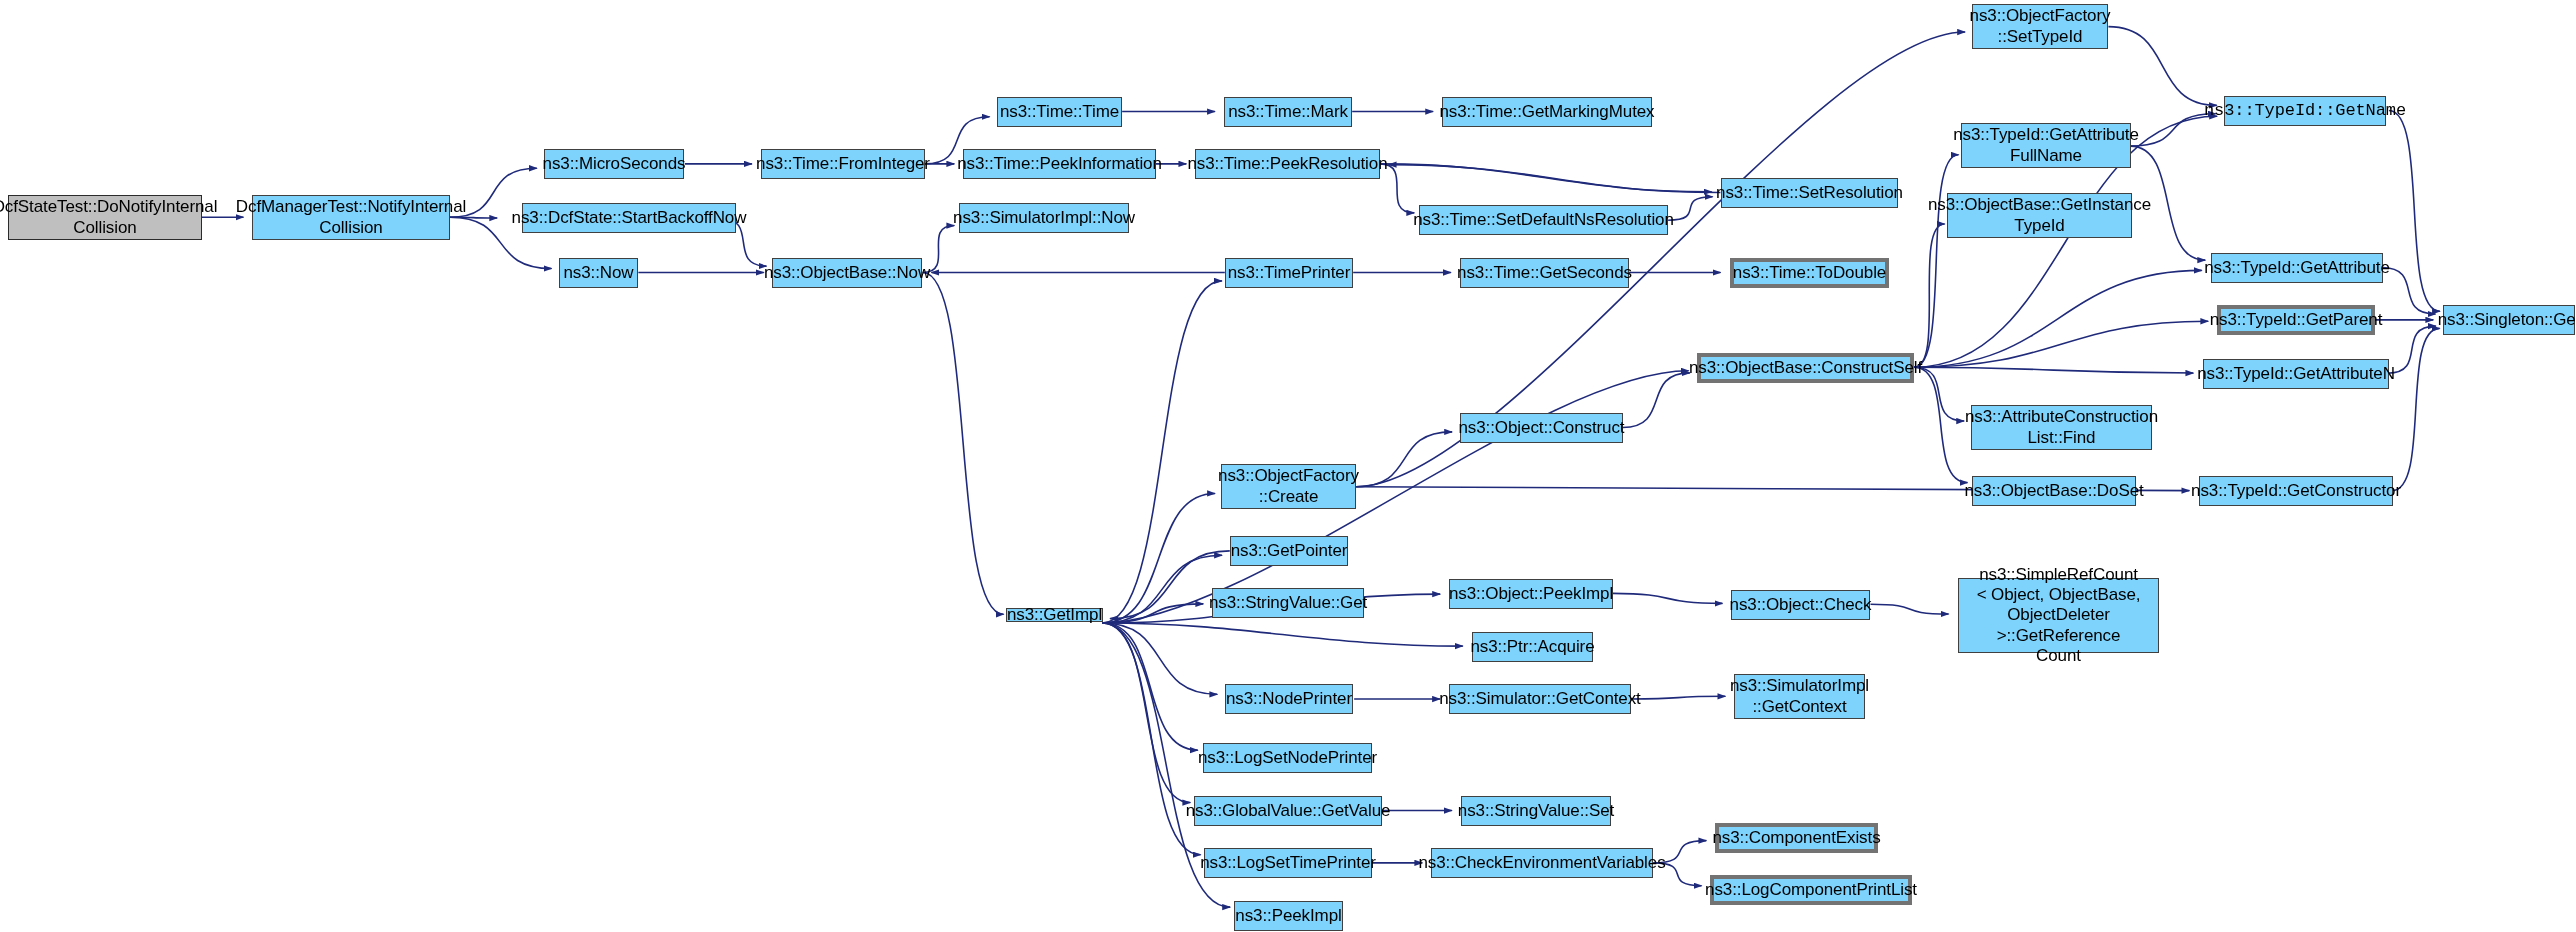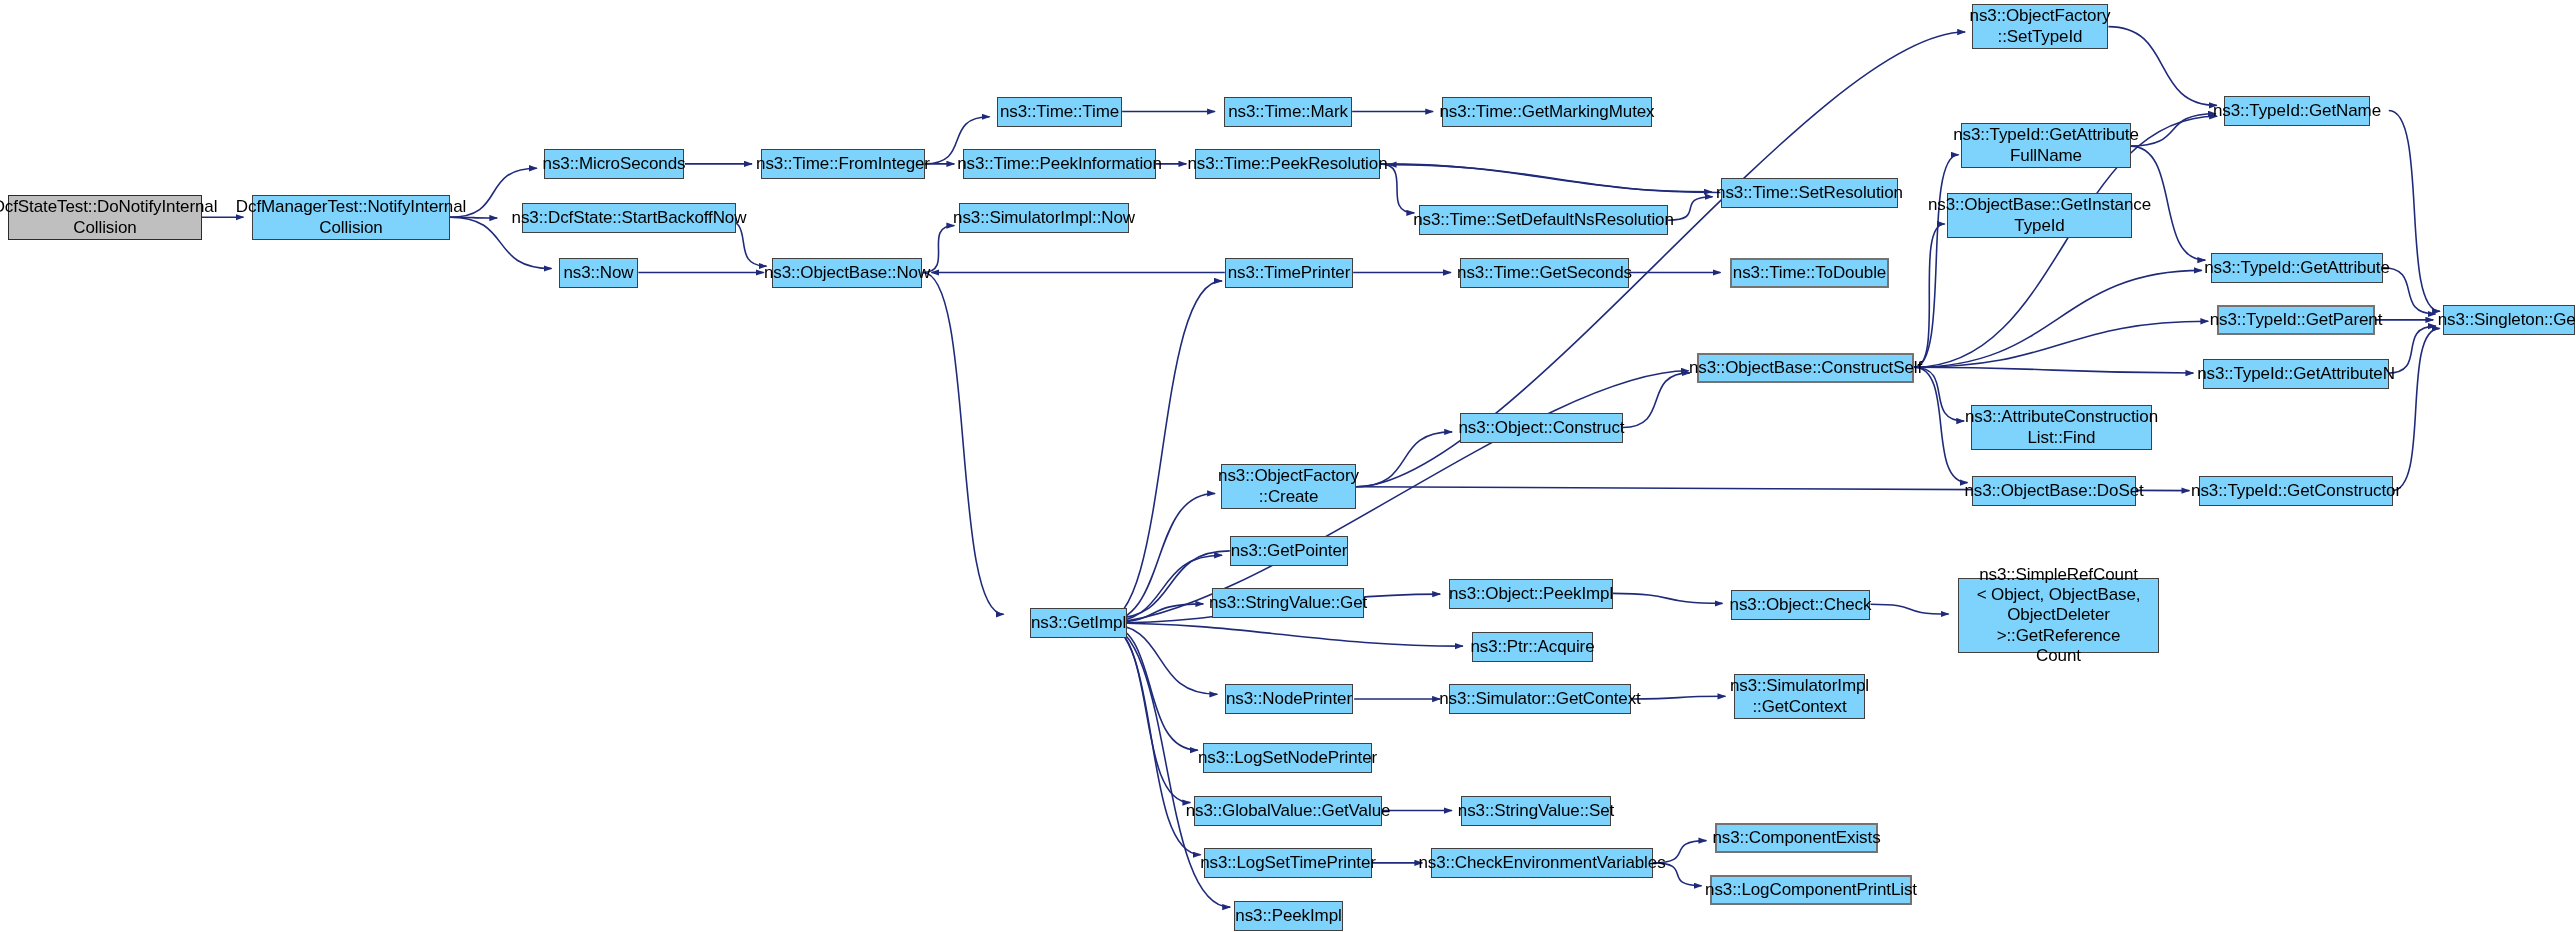--- a/index.html
+++ b/index.html
@@ -38,21 +38,21 @@
     letter-spacing: -0.1px;
     white-space: pre-line;
     padding: 0 4px;
     z-index: 2;
   }
   .node.root {
     background: #bfbfbf;
     border: 1px solid #2b2b2b;
   }
   .node.red {
-    border: 2px solid #737373;
+    border: 4px solid #737373;
   }
 </style>
 </head>
 <body>
 
 <div id="canvas">
   <svg id="edges" viewBox="0 0 2608 944">
     <defs>
       <marker id="arrow" markerWidth="9" markerHeight="9" refX="8" refY="3.2" orient="auto" markerUnits="userSpaceOnUse">
         <path d="M0,0 L9,3.2 L0,6.4 z" fill="#1f2a7a"></path>
@@ -143,21 +143,21 @@
       <div class="node" style="left: 772px; top: 258px; width: 150px; height: 30px;">ns3::ObjectBase::Now</div>
       <div class="node" style="left: 1225px; top: 258px; width: 128px; height: 30px;">ns3::TimePrinter</div>
       <div class="node" style="left: 1460px; top: 258px; width: 169px; height: 30px;">ns3::Time::GetSeconds</div>
       <div class="node red" style="left: 1730px; top: 258px; width: 159px; height: 30px;">ns3::Time::ToDouble</div>
       <div class="node red" style="left: 1697px; top: 353px; width: 217px; height: 30px;">ns3::ObjectBase::ConstructSelf</div>
       <div class="node" style="left: 1460px; top: 413px; width: 163px; height: 30px;">ns3::Object::Construct</div>
       <div class="node" style="left: 1221px; top: 464px; width: 135px; height: 45px;">ns3::ObjectFactory
 ::Create</div>
       <div class="node" style="left: 1230px; top: 536px; width: 118px; height: 30px;">ns3::GetPointer</div>
       <div class="node" style="left: 1212px; top: 588px; width: 152px; height: 30px;">ns3::StringValue::Get</div>
-      <div class="node" style="left: 1006px; top: 608px; width: 97px; height: 30px; margin-left: 24px;">ns3::GetImpl</div>
+      <div class="node" style="left: 1006px; top: 608px; width: 97px; height: 14px;">ns3::GetImpl</div>
       <div class="node" style="left: 1449px; top: 579px; width: 164px; height: 30px;">ns3::Object::PeekImpl</div>
       <div class="node" style="left: 1472px; top: 632px; width: 121px; height: 30px;">ns3::Ptr::Acquire</div>
       <div class="node" style="left: 1731px; top: 590px; width: 139px; height: 30px;">ns3::Object::Check</div>
       <div class="node" style="left: 1958px; top: 578px; width: 201px; height: 75px;">ns3::SimpleRefCount
 &lt; Object, ObjectBase,
 ObjectDeleter &gt;::GetReference
 Count</div>
       <div class="node" style="left: 1225px; top: 684px; width: 128px; height: 30px;">ns3::NodePrinter</div>
       <div class="node" style="left: 1449px; top: 684px; width: 182px; height: 30px;">ns3::Simulator::GetContext</div>
       <div class="node" style="left: 1734px; top: 674px; width: 131px; height: 45px;">ns3::SimulatorImpl
@@ -169,21 +169,21 @@
       <div class="node" style="left: 1431px; top: 848px; width: 222px; height: 30px;">ns3::CheckEnvironmentVariables</div>
       <div class="node red" style="left: 1715px; top: 823px; width: 163px; height: 30px;">ns3::ComponentExists</div>
       <div class="node red" style="left: 1710px; top: 875px; width: 202px; height: 30px;">ns3::LogComponentPrintList</div>
       <div class="node" style="left: 1234px; top: 901px; width: 109px; height: 30px;">ns3::PeekImpl</div>
       <div class="node" style="left: 1972px; top: 4px; width: 136px; height: 45px;">ns3::ObjectFactory
 ::SetTypeId</div>
       <div class="node" style="left: 1961px; top: 123px; width: 170px; height: 45px;">ns3::TypeId::GetAttribute
 FullName</div>
       <div class="node" style="left: 1947px; top: 193px; width: 185px; height: 45px;">ns3::ObjectBase::GetInstance
 TypeId</div>
-      <div class="node" style="left: 2224px; top: 96px; width: 146px; height: 30px;">ns3::TypeId::GetName</div>
+      <div class="node" style="left: 2224px; top: 96px; width: 162px; height: 30px; font-family: Liberation Mono, monospace;">ns3::TypeId::GetName</div>
       <div class="node" style="left: 2211px; top: 253px; width: 172px; height: 30px;">ns3::TypeId::GetAttribute</div>
       <div class="node red" style="left: 2217px; top: 305px; width: 158px; height: 30px;">ns3::TypeId::GetParent</div>
       <div class="node" style="left: 2203px; top: 359px; width: 186px; height: 30px;">ns3::TypeId::GetAttributeN</div>
       <div class="node" style="left: 1971px; top: 405px; width: 181px; height: 45px;">ns3::AttributeConstruction
 List::Find</div>
       <div class="node" style="left: 1972px; top: 476px; width: 164px; height: 30px;">ns3::ObjectBase::DoSet</div>
       <div class="node" style="left: 2199px; top: 476px; width: 194px; height: 30px;">ns3::TypeId::GetConstructor</div>
       <div class="node" style="left: 2443px; top: 305px; width: 132px; height: 30px;">ns3::Singleton::Get</div>
     </div>
 </div>

